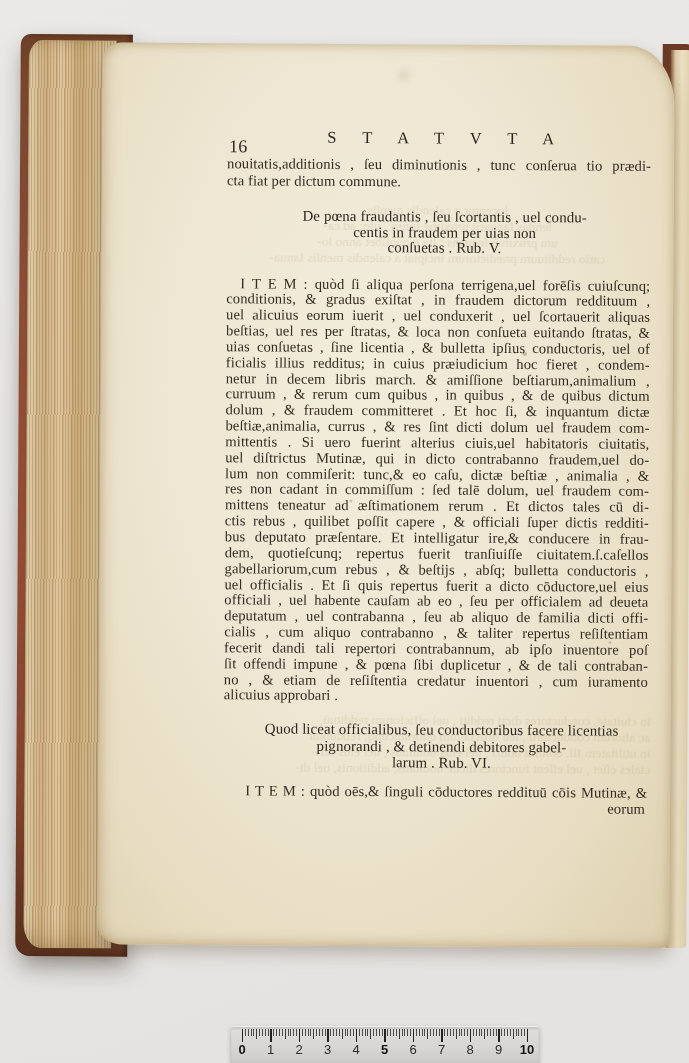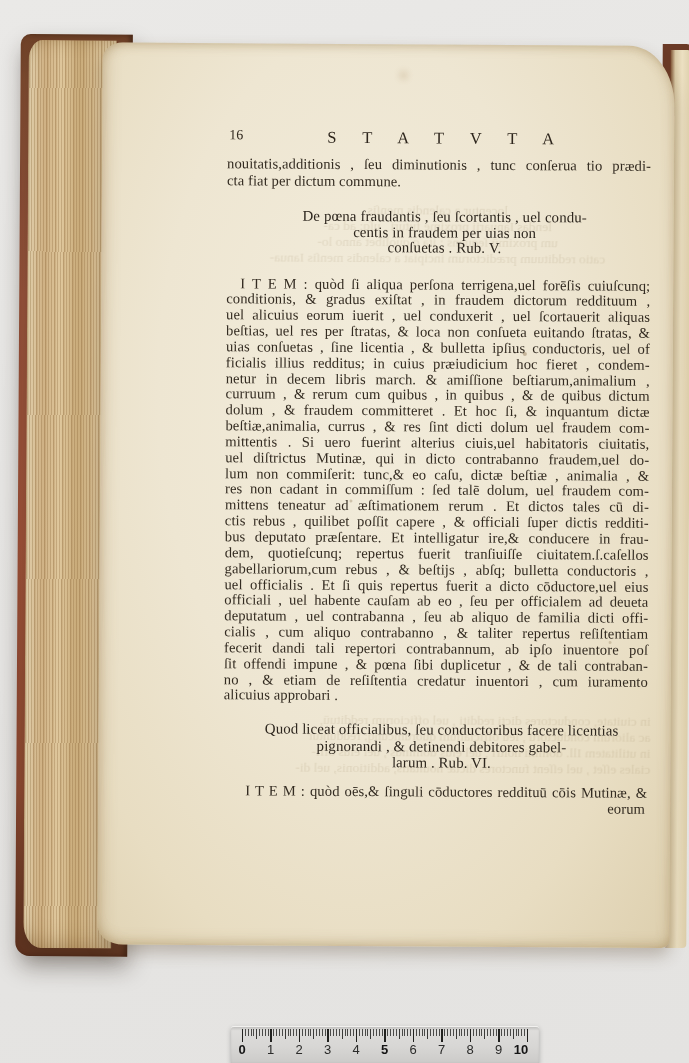--- a/index.html
+++ b/index.html
@@ -29,21 +29,21 @@
     background:radial-gradient(ellipse at 45% 38%,#f2ecdb 0%,#eee6d2 45%,#e8ddc2 75%,#ddcfae 100%);
     box-shadow:0 8px 16px rgba(90,70,45,0.30),
       inset 10px 0 16px -8px rgba(140,100,50,0.35),
       inset -8px 0 14px -8px rgba(150,115,70,0.30),
       inset 0 8px 12px -7px rgba(150,120,70,0.35),
       inset 0 -10px 14px -8px rgba(150,120,70,0.35);}
   
   .text{position:absolute;left:125px;top:84px;width:424px;color:#332b21;
     font-size:14.6px;letter-spacing:0.1px;}
   .pagehead{position:relative;height:28px;}
-  .folio{position:absolute;left:2px;top:0;font-size:14px;}
+  .folio{position:absolute;left:2px;top:9px;font-size:18px;}
   .running-title{display:block;text-align:center;padding-left:14px;font-size:16.5px;
     letter-spacing:11px;color:#2e261d;}
   .tline{text-align:justify;text-align-last:justify;line-height:15.85px;white-space:normal;}
   .tline:last-child{text-align-last:left;}
   .intro{margin-top:0;}
   .intro .tline{line-height:16.5px;}
   .rubric{margin-top:20px;padding-left:12px;}
   .rubric .rline{text-align:center;line-height:15.5px;font-size:14.9px;color:#2d261e;}
   .rubric6{margin-top:17px;}
   .rubric6 .rline{line-height:16.3px;}
@@ -179,17 +179,17 @@
         <span class="rlabel bold" style="left: 11px;">0</span>
         <span class="rlabel" style="left: 39.5px;">1</span>
         <span class="rlabel" style="left: 68px;">2</span>
         <span class="rlabel" style="left: 96.5px;">3</span>
         <span class="rlabel" style="left: 125px;">4</span>
         <span class="rlabel bold" style="left: 153.5px;">5</span>
         <span class="rlabel" style="left: 182px;">6</span>
         <span class="rlabel" style="left: 210.5px;">7</span>
         <span class="rlabel" style="left: 239px;">8</span>
         <span class="rlabel" style="left: 267.5px;">9</span>
-        <span class="rlabel bold" style="left: 290px;">10</span>
+        <span class="rlabel bold" style="left: 296px;">10</span>
       </div>
   </div>
 
 </div>
 
 </body></html>

